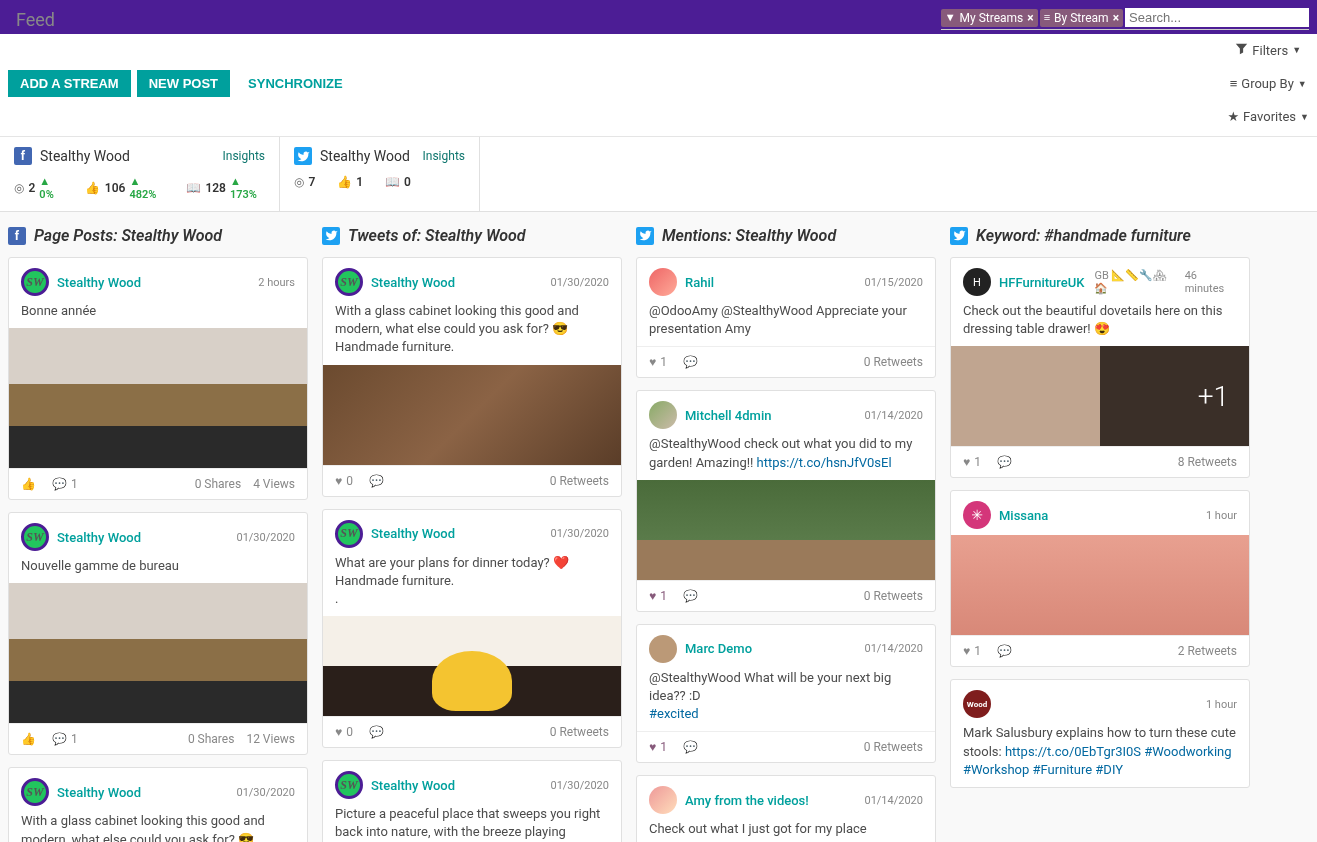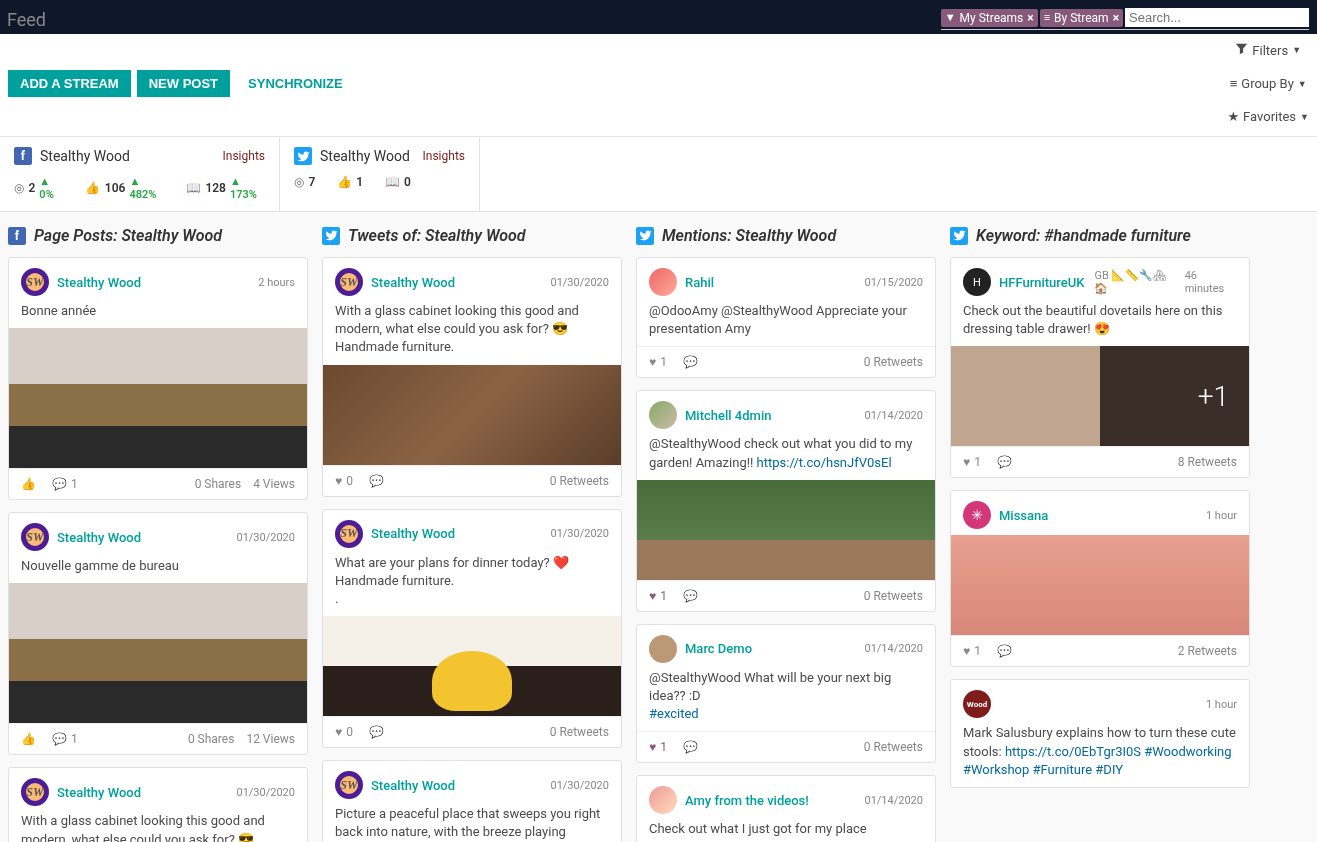--- a/index.html
+++ b/index.html
@@ -1,50 +1,50 @@
 <!DOCTYPE html>
 <html><head>
 <meta charset="utf-8">
 <style>
 * { box-sizing: border-box; margin: 0; padding: 0; }
 body { font-family: -apple-system, BlinkMacSystemFont, "Segoe UI", Roboto, sans-serif; font-size: 13px; color: #4c4c4c; background: #f9f9f9; }
-.top-bar { display: flex; justify-content: space-between; align-items: center; padding: 8px 8px 4px 7px; background: #0f172a; }
+.top-bar { display: flex; justify-content: space-between; align-items: center; padding: 8px 8px 4px 16px; background: #4c1d95; }
 .page-title { font-size: 18px; color: #888; font-weight: 400; }
 .search-area { display: flex; align-items: center; gap: 2px; border-bottom: 1px solid #ccc; padding-bottom: 2px; min-width: 340px; }
 .tag-chip { display: inline-flex; align-items: center; background: #875A7B; color: #fff; padding: 2px 4px; font-size: 12px; border-radius: 2px; gap: 4px; }
 .tag-chip .chip-icon { font-size: 11px; }
 .tag-chip .chip-close { cursor: pointer; font-weight: bold; }
 .search-input { border: none; outline: none; font-size: 13px; padding: 2px 4px; flex: 1; }
 .action-bar { display: flex; justify-content: space-between; align-items: center; padding: 8px 8px 12px 8px; background: #fff; border-bottom: 1px solid #e5e5e5; }
 .left-actions { display: flex; gap: 6px; align-items: flex-start; }
 .btn-primary { background: #00A09D; color: #fff; border: none; padding: 6px 12px; font-size: 13px; font-weight: 600; cursor: pointer; text-transform: uppercase; }
 .btn-sync { color: #00A09D; border: none; background: none; padding: 6px 12px; font-size: 13px; font-weight: 600; cursor: pointer; text-transform: uppercase; }
 .right-filters { display: flex; gap: 18px; align-items: center; color: #4c4c4c; font-size: 13px; flex-direction: column; }
 .filter-item { cursor: pointer; display: inline-flex; align-items: center; gap: 4px; }
 .caret-down { font-size: 9px; }
 .stats-row { display: flex; background: #fff; border-bottom: 1px solid #e0e0e0; }
 .stats-card { width: 280px; border-right: 1px solid #e0e0e0; padding: 10px 14px; }
 .stats-head { display: flex; justify-content: space-between; align-items: center; margin-bottom: 10px; }
 .stats-head-left { display: flex; align-items: center; gap: 8px; }
 .fb-badge { width: 18px; height: 18px; background: #4267B2; color: #fff; display: inline-flex; align-items: center; justify-content: center; font-weight: bold; font-size: 12px; border-radius: 2px; }
 .tw-badge { width: 18px; height: 18px; background: #1DA1F2; color: #fff; display: inline-flex; align-items: center; justify-content: center; font-size: 11px; border-radius: 2px; }
 .stats-title { font-size: 14px; color: #333; }
-.insights-link { color: #7f1d1d; font-size: 12px; cursor: pointer; text-align: right; }
+.insights-link { color: #0f766e; font-size: 12px; cursor: pointer; text-align: right; }
 .stats-metrics { display: flex; gap: 22px; font-size: 12px; color: #666; }
 .stats-metrics .metric { display: inline-flex; align-items: center; gap: 4px; }
 .metric .val { font-weight: 600; color: #333; }
 .trend-up { color: #28a745; font-size: 11px; font-weight: 600; }
 .columns { display: flex; gap: 14px; padding: 14px 8px; align-items: flex-start; }
 .col { width: 300px; flex-shrink: 0; }
 .col-header { display: flex; align-items: center; gap: 8px; margin-bottom: 12px; }
 .col-title { font-size: 16px; font-weight: 600; color: #333; font-style: italic; }
 .card { background: #fff; border: 1px solid #e0e0e0; border-radius: 3px; margin-bottom: 12px; overflow: hidden; }
 .card-head { display: flex; align-items: center; padding: 10px 12px 6px 12px; gap: 8px; }
 .avatar { width: 28px; height: 28px; border-radius: 50%; background: #ddd; display: inline-flex; align-items: center; justify-content: center; font-size: 11px; color: #555; flex-shrink: 0; overflow: hidden; }
-.avatar.sw { background: #fdba74; border: 5px solid #4c1d95; font-style: italic; font-family: serif; font-size: 12px; font-weight: 600; }
+.avatar.sw { background: #22c55e; border: 3px solid #4c1d95; font-style: italic; font-family: serif; font-size: 12px; font-weight: 600; }
 .avatar.rahil { background: linear-gradient(135deg,#e66,#fa9); }
 .avatar.mitchell { background: linear-gradient(135deg,#8a6,#cba); }
 .avatar.marc { background: #b97; }
 .avatar.amy { background: linear-gradient(135deg,#e99,#fdb); }
 .avatar.hff { background: #222; color: #fff; }
 .avatar.missana { background: #d4367a; color:#fff; display:flex; align-items:center; justify-content:center; }
 .avatar.missana::after { content:"✳"; color:#fff; font-size:14px; }
 .avatar.wood { background: #7f1d1d; color:#fff; font-size:8px; font-weight:bold; }
 .author { color: #00A09D; font-size: 13px; font-weight: 500; cursor: pointer; }
 .timestamp { margin-left: auto; color: #888; font-size: 11px; }

